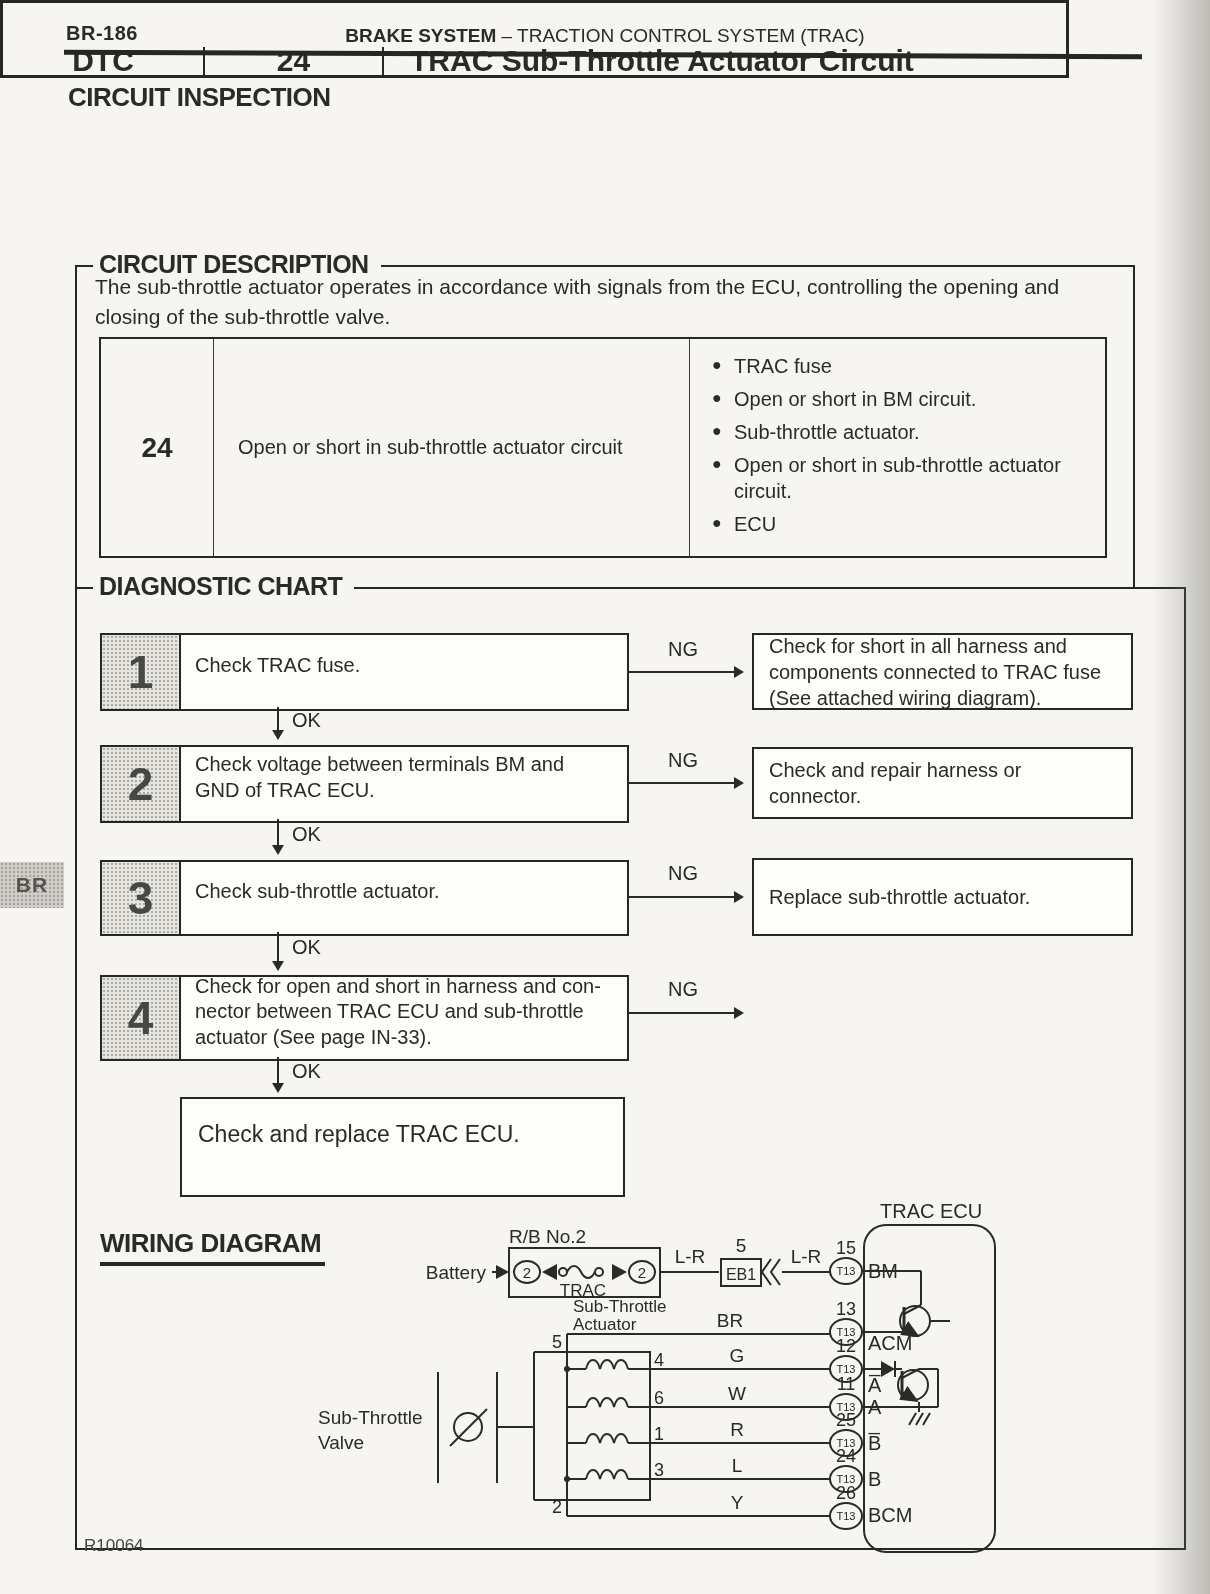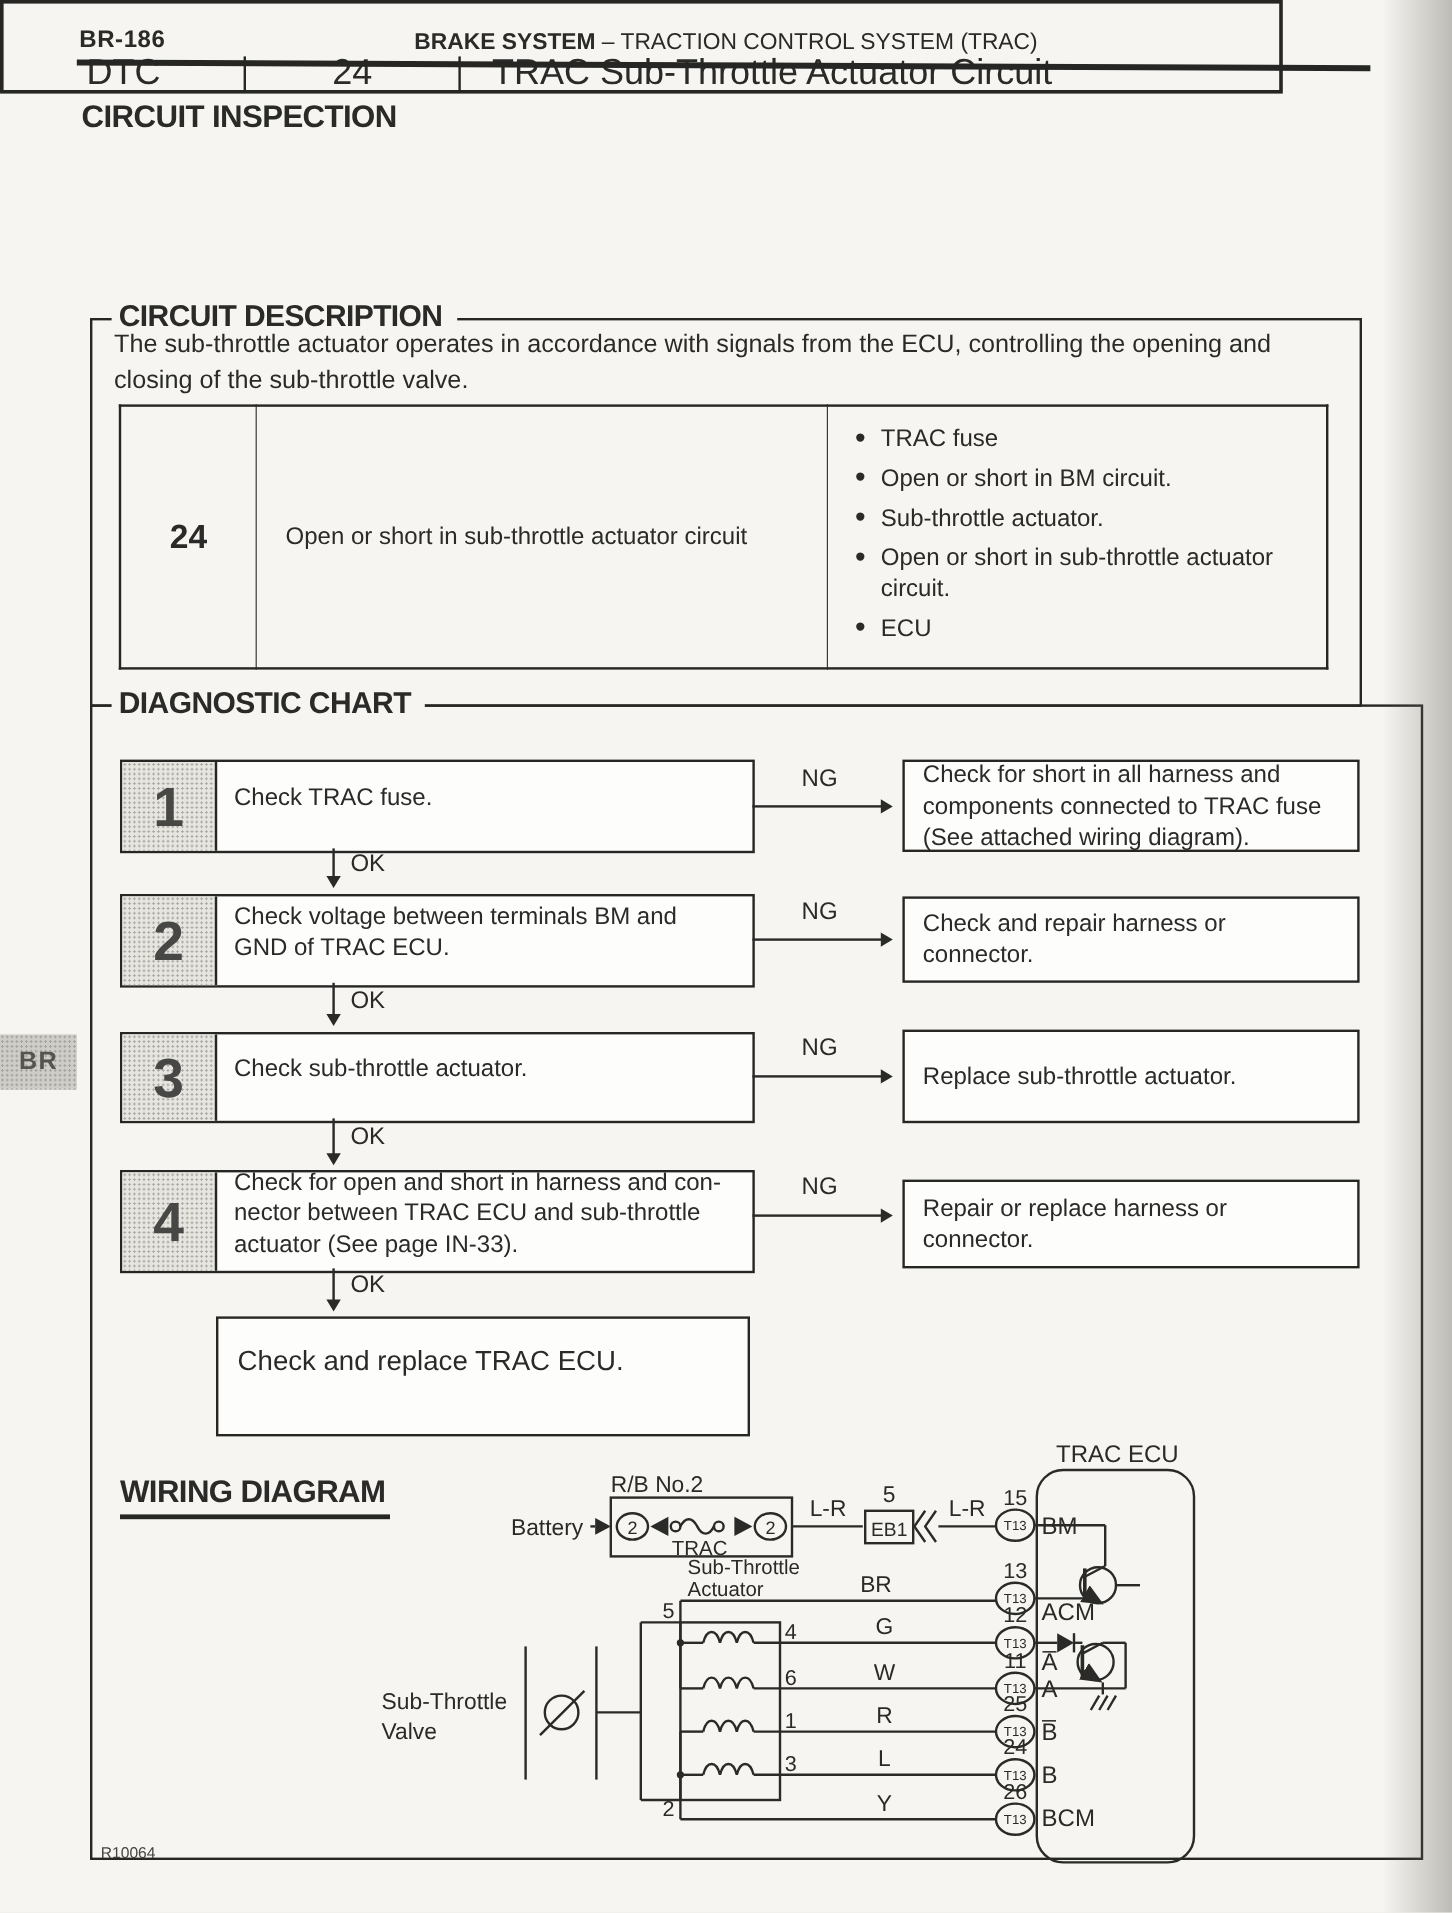--- a/index.html
+++ b/index.html
@@ -13,21 +13,21 @@
   .pre { white-space:pre-line; }
   .b { font-weight:bold; }
   
   #pageno { left:66px; top:22px; font-size:20px; font-weight:bold; letter-spacing:0.5px; }
   #hdr { left:50%; transform:translateX(-50%); top:25px; font-size:19px; white-space:nowrap; }
   #hdr .rest { font-weight:normal; }
   #toprule { left:64px; top:52px; width:1078px; height:5px; background:#26262     4; background:#262624; transform:rotate(0.25deg); }
   #ci-title { left:68px; top:82px; font-size:26px; font-weight:bold; letter-spacing:-0.5px; }
   
   #dtcbox { left:74px; top:133px; width:1063px; height:72px; border:3px solid #262624; display:flex; align-items:stretch; }
-  #dtcbox .cell { display:flex; align-items:center; font-size:30px; font-weight:normal;margin-top:44px; }
+  #dtcbox .cell { display:flex; align-items:center; font-size:30px; font-weight:bold;margin-top:44px; }
   #dtcbox .c1 { width:200px; justify-content:center; border-right:2px solid #262624; }
   #dtcbox .c2 { width:177px; justify-content:center; border-right:2px solid #262624; }
   #dtcbox .c3 { flex:1; padding-left:26px; }
   
   .section { position:absolute; border:2px solid #262624;margin-top:13px; }
   .legend { position:absolute; top:-17px; left:16px; background:#f6f5f1; padding:0 12px 0 6px; font-size:25px; font-weight:bold; letter-spacing:-0.5px; white-space:nowrap; }
   #desc-sec { left:75px; top:252px; width:1056px; height:320px; }
   #chart-sec { left:75px; top:574px; width:1066px; height:959px;padding-left:41px; }
   #desc-body { left:95px; top:272px; width:1016px; font-size:21px; line-height:1.45; }
   
@@ -53,21 +53,21 @@
   .ngbox { position:absolute; left:752px; width:381px; border:2px solid #262624; background:#fdfdfb; display:flex; align-items:center; padding:6px 16px 6px 15px; box-sizing:border-box; font-size:20px; line-height:1.3; }
   .finalbox { position:absolute; left:180px; top:1097px; width:445px; height:100px; border:2px solid #262624; background:#fdfdfb; font-size:23px; padding:22px 0 0 16px; box-sizing:border-box; }
   .varrow { position:absolute; width:2px; background:#2a2a28; }
   .varrow::after { content:""; position:absolute; bottom:-9px; left:-5px; border:6px solid transparent; border-top:10px solid #2a2a28; }
   .harrow { position:absolute; height:2px; background:#2a2a28; }
   .harrow::after { content:""; position:absolute; right:-9px; top:-5px; border:6px solid transparent; border-left:10px solid #2a2a28; }
   .oklbl, .nglbl { position:absolute; font-size:20px; }
   
   #wd-title { left:100px; top:1228px; font-size:26px; font-weight:bold; letter-spacing:-0.5px; border-bottom:4px solid #262624; padding:0 4px 3px 0; }
   #wiresvg { left:0; top:1190px; }
-  #figcode { left:84px; top:1536px; font-size:13px; color:#44443f; }
+  #figcode { left:84px; top:1536px; font-size:17px; color:#44443f; }
   
   #sidetab { left:0; top:862px; width:64px; height:46px;
     background-color:#cfcdc8;
     background-image:radial-gradient(#a3a19b 1px, transparent 1.1px); background-size:4px 4px;
     display:flex; align-items:center; justify-content:center;
     font-size:21px; font-weight:bold; color:#55544f; letter-spacing:1px; }
   #edge-shadow { right:0; top:0; width:58px; height:100%;
     background:linear-gradient(to right, rgba(110,108,100,0), rgba(110,108,100,0.42)); pointer-events:none; }
   svg { font-family:"Liberation Sans", sans-serif; }
   svg text { fill:#2a2a28; }
@@ -182,23 +182,20 @@
   <div class="stepbox" style="top:975px; height:82px;">
     <div class="numcell">4</div>
     <div class="steptext">
         <span class="pre">Check for open and short in harness and con-
 nector between TRAC ECU and sub-throttle
 actuator (See page IN-33).</span>
       </div>
   </div>
   <div class="harrow" style="left:627px; top:1012px; width:114px;"></div>
   <div class="nglbl" style="left:668px; top:978px;">NG</div>
-  <div class="ngbox" style="top:983px; height:74px;">
-      <span class="pre">Repair or replace harness or connector.</span>
-    </div>
   <div class="varrow" style="left:277px; top:1057px; height:33px;"></div>
   <div class="oklbl" style="left:292px; top:1060px;">OK</div>
 
   <div class="finalbox">Check and replace TRAC ECU.</div>
 
   <div class="abs" id="wd-title">WIRING DIAGRAM</div>
 
   <svg class="abs" id="wiresvg" width="1210" height="370" viewBox="0 1190 1210 370">
     <defs>
       <marker id="ah" markerWidth="10" markerHeight="10" refX="8" refY="4" orient="auto">

